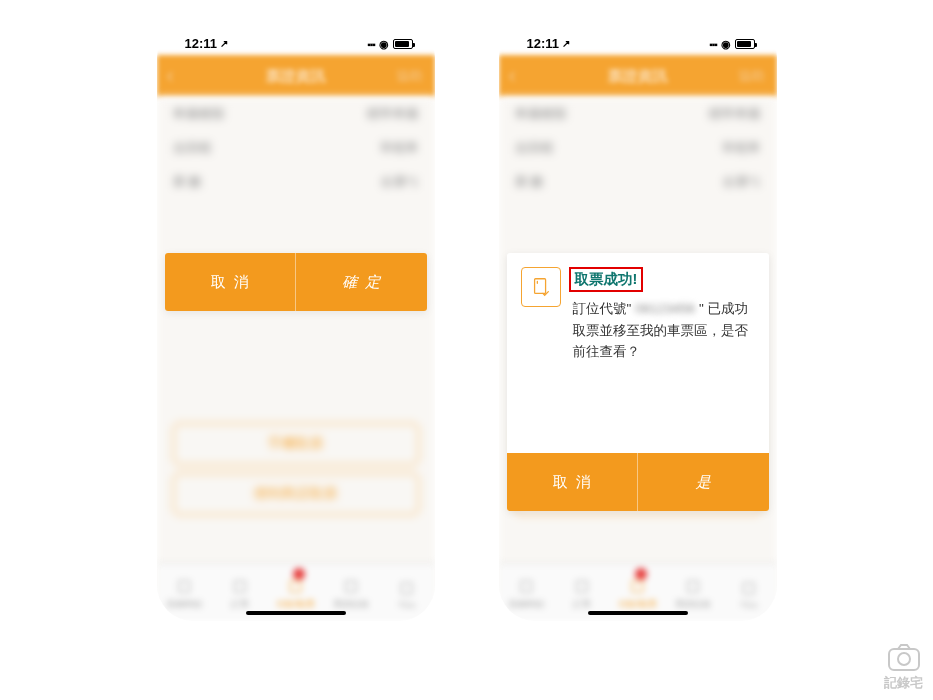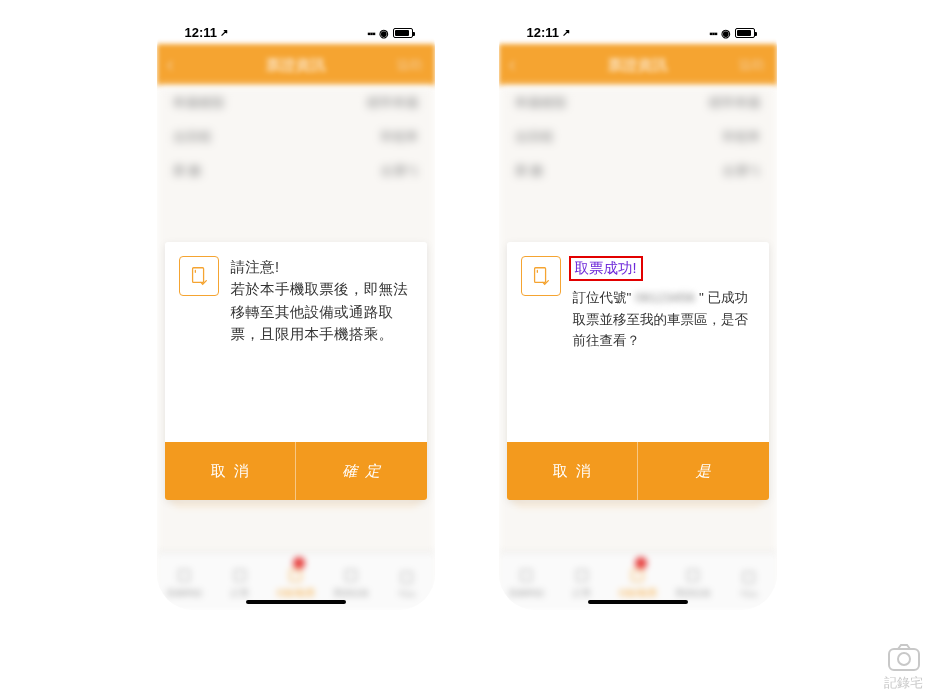--- a/index.html
+++ b/index.html
@@ -1,17 +1,17 @@
 <!DOCTYPE html>
 <html><head>
   <meta charset="utf-8">
   <style>
     * { margin: 0; padding: 0; box-sizing: border-box; font-family: -apple-system, "PingFang TC", "Microsoft JhengHei", sans-serif; }
     body { background: #fff; width: 933px; height: 700px; position: relative; }
-    .phones { display: flex; gap: 64px; justify-content: center; padding-top: 10px; }
+    .phones { display: flex; gap: 64px; justify-content: center; padding-top: 21px; }
     .phone {
       width: 278px;
       height: 600px;
       background: #fff;
       position: relative;
       border-radius: 36px;
       overflow: hidden;
     }
     .status-bar {
       height: 34px;
@@ -139,22 +139,22 @@
     }
     .dialog-text { flex: 1; }
     .dialog-title {
       font-size: 14.5px;
       color: #333;
       line-height: 1.55;
       letter-spacing: 0.3px;
     }
     .dialog-title-2 {
       font-size: 14.5px;
-      color: #6d28d9;
-      font-weight: 400;
+      color: #0f766e;
+      font-weight: 700;
       margin-bottom: 6px;
       display: inline-block;
     }
     .red-box { border: 2px solid #e20000; padding: 1px 4px; margin-left: -4px; }
     .dialog-desc {
       font-size: 13.5px;
       color: #333;
       line-height: 1.6;
     }
     .blur-span { filter: blur(3px); color: #888; }
@@ -174,20 +174,21 @@
     .dialog-btn.short { letter-spacing: 0; text-indent: 0; }
     .watermark {
       position: absolute;
       bottom: 8px;
       right: 10px;
       display: flex;
       flex-direction: column;
       align-items: center;
       color: #c8c8c8;
       gap: 2px;
+      font-weight: bold;
     }
     .watermark-text { font-size: 13px; }
     .signal::before { content: "▪▪▪"; letter-spacing: -1px; font-size: 10px; }
     .wifi::before { content: "◉"; font-size: 11px; }
     .battery {
       width: 20px; height: 10px; border: 1px solid #000; border-radius: 2px; position: relative;
     }
     .battery::after {
       content: ""; position: absolute; left: 1px; top: 1px; bottom: 1px; width: 14px; background: #000; border-radius: 1px;
     }
@@ -255,32 +256,20 @@
           <span>票證紀錄</span>
         </div>
       <div class="tab">
           <span class="tab-icon">◻</span>
           <span>TGo</span>
         </div>
     </div>
     <div class="home-indicator"></div>
 
     <div class="dialog">
-      <div class="dialog-body">
-        <div class="dialog-icon">
-          <svg width="22" height="22" viewBox="0 0 24 24" fill="none" stroke="#f5a431" stroke-width="1.4">
-              <rect x="5" y="3" width="12" height="16" rx="1"></rect>
-              <path d="M8 6v2M14 19l2 2 4-4" stroke-linecap="round"></path>
-            </svg>
-        </div>
-        <div class="dialog-text">
-          <div class="dialog-title" style="white-space:pre-line">請注意!
-若於本手機取票後，即無法移轉至其他設備或通路取票，且限用本手機搭乘。</div>
-        </div>
-      </div>
       <div class="dialog-actions">
         <div class="dialog-btn">取消</div>
         <div class="dialog-btn">確定</div>
       </div>
     </div>
   </div>
 
   <div class="phone">
     <div class="status-bar">
       <div class="status-left">

